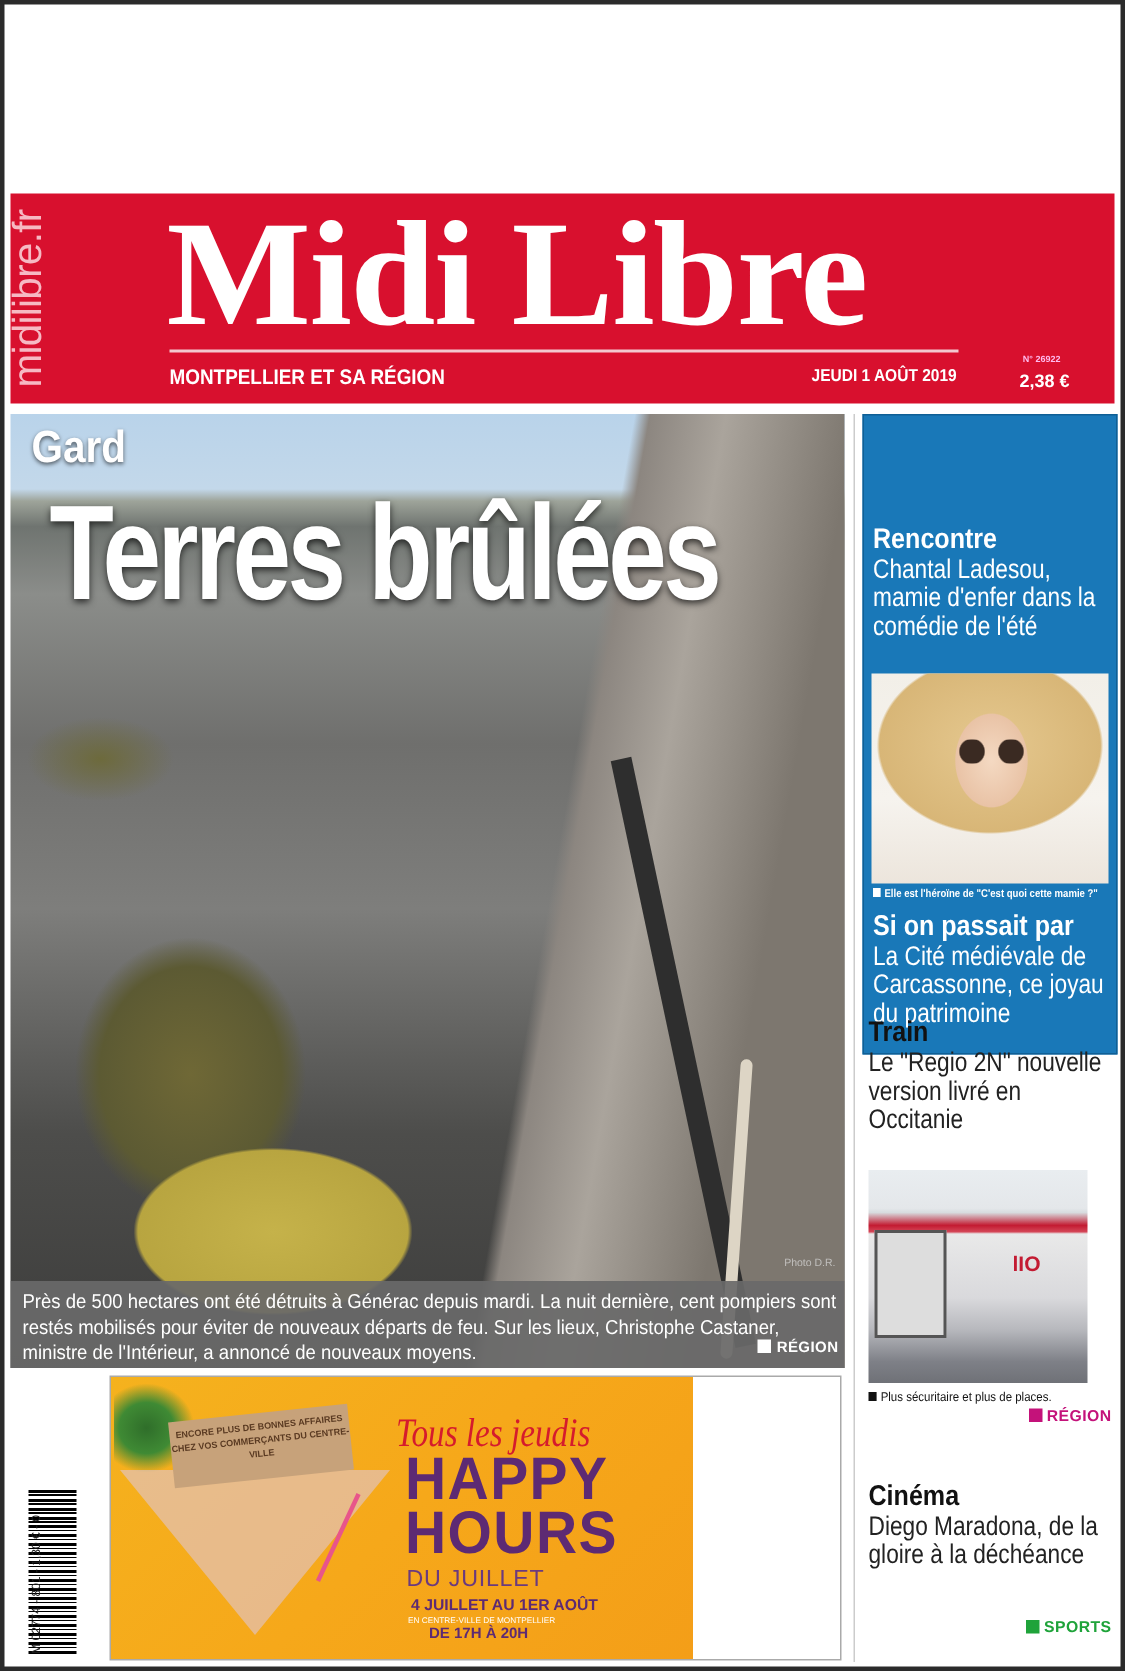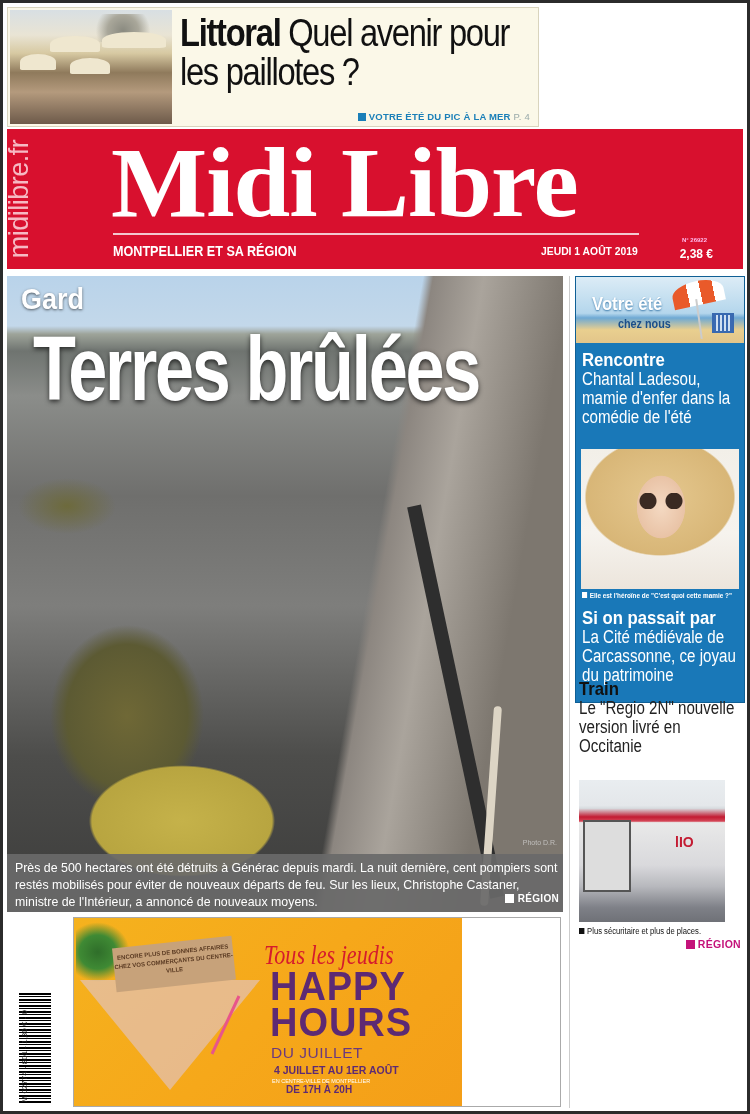--- a/index.html
+++ b/index.html
@@ -99,35 +99,20 @@
 .tag{position:absolute;right:4px;font-size:10.5px;font-weight:bold;letter-spacing:.3px;white-space:nowrap}
 .tag .sq{display:inline-block;width:9px;height:9px;margin-right:3px;vertical-align:-1px}
 .box-cine{position:absolute;left:572px;top:984px;width:170px;height:120px}
 .divider-v{position:absolute;left:566px;top:273px;width:1px;height:832px;background:#ccc}
 </style>
 </head>
 <body>
 
 <div class="page">
 
-  <div class="teaser t1">
-    <div class="t1-photo">
-      <div class="tree"></div>
-      <div class="umb" style="left:40px;top:26px;width:50px"></div>
-      <div class="umb" style="left:92px;top:22px;width:64px"></div>
-      <div class="umb" style="left:60px;top:48px;width:40px"></div>
-      <div class="umb" style="left:10px;top:44px;width:36px"></div>
-    </div>
-    <div class="t-head">
-      <b>Littoral</b> <span>Quel avenir pour les paillotes ?</span>
-    </div>
-    <div class="kicker">
-      <span class="sq"></span><span style="font-variant:small-caps;text-transform:uppercase">Votre été du pic à la mer</span> <span class="pg">P. 4</span>
-    </div>
-  </div>
 
 
   <div class="mast">
     <div class="side-url">
         <span>midilibre.fr</span>
       </div>
     <div class="logo">Midi Libre</div>
     <div class="mast-rule"></div>
     <div class="mast-region">MONTPELLIER ET SA RÉGION</div>
     <div class="mast-date">JEUDI 1 AOÛT 2019</div>
@@ -145,27 +130,20 @@
       <p>Près de 500 hectares ont été détruits à Générac depuis mardi. La nuit dernière, cent pompiers sont restés mobilisés pour éviter de nouveaux départs de feu. Sur les lieux, Christophe Castaner, ministre de l'Intérieur, a annoncé de nouveaux moyens.</p>
       <div class="sec-tag">
         <span class="sq"></span><span style="text-transform:uppercase">Région</span>
       </div>
     </div>
   </div>
 
   <div class="divider-v"></div>
 
   <div class="blue-box">
-    <div class="vee">
-      <div class="umbrella"></div>
-      <div class="pole"></div>
-      <div class="chair"></div>
-      <div class="vee-title">Votre été</div>
-      <div class="vee-sub">chez nous</div>
-    </div>
     <div class="rb-item" style="top:72px">
       <div class="rb-kick">Rencontre</div>
       <div class="rb-body">Chantal Ladesou, mamie d'enfer dans la comédie de l'été</div>
     </div>
     <div class="portrait">
       <div class="glasses"></div>
     </div>
     <div class="portrait-cap">
       <span class="sq"></span><span>Elle est l'héroïne de "C'est quoi cette mamie ?"</span>
     </div>
@@ -185,20 +163,29 @@
       <div class="lio">lIO</div>
     </div>
     <div class="train-cap">
       <span class="sq"></span><span>Plus sécuritaire et plus de places.</span>
     </div>
     <div class="tag" style="top:262px;color:#c4127a">
       <span class="sq" style="background:#c4127a"></span><span style="text-transform:uppercase">Région</span>
     </div>
   </div>
 
+  <div class="box-cine">
+    <div style="position:absolute;left:4px;top:0">
+      <div class="dk-kick">Cinéma</div>
+      <div class="dk-body">Diego Maradona, de la gloire à la déchéance</div>
+    </div>
+    <div class="tag" style="top:92px;color:#1fa33a">
+      <span class="sq" style="background:#1fa33a"></span><span style="text-transform:uppercase">Sports</span>
+    </div>
+  </div>
 
   <div class="barcode"></div>
   <div class="barcode-num">M 02774 - 801 - 1,30 € - 0</div>
 
   <div class="ad">
     <div class="ad-left">
       <div class="ad-plant"></div>
       <div class="ad-glass"></div>
       <div class="ad-straw"></div>
       <div class="ad-sign">ENCORE PLUS DE BONNES AFFAIRES CHEZ VOS COMMERÇANTS DU CENTRE-VILLE</div>

